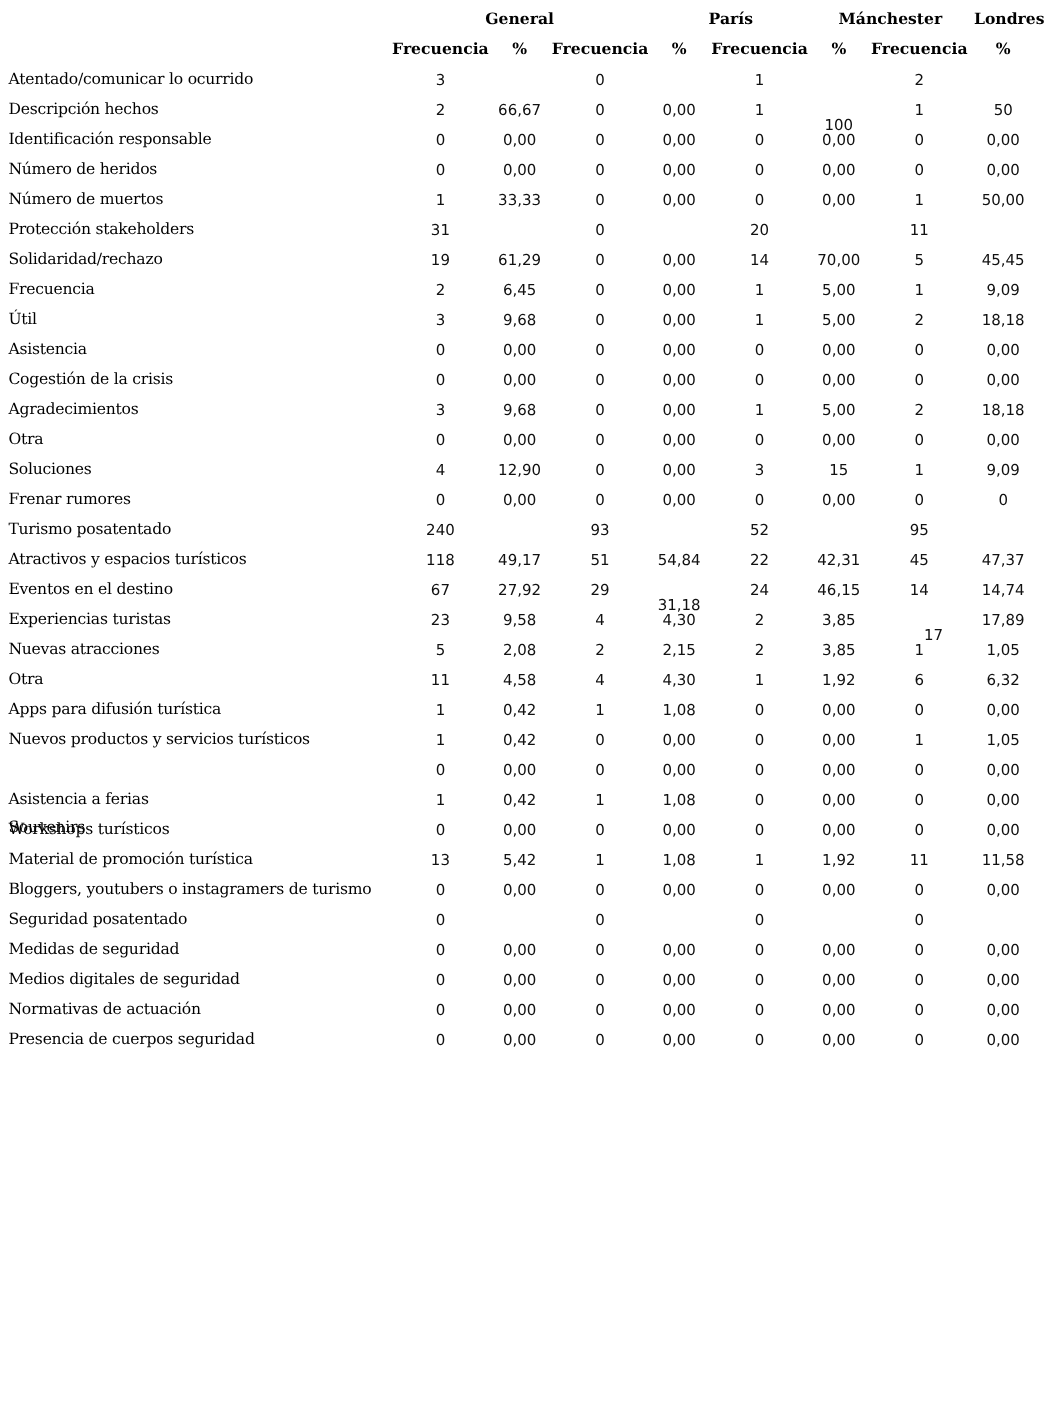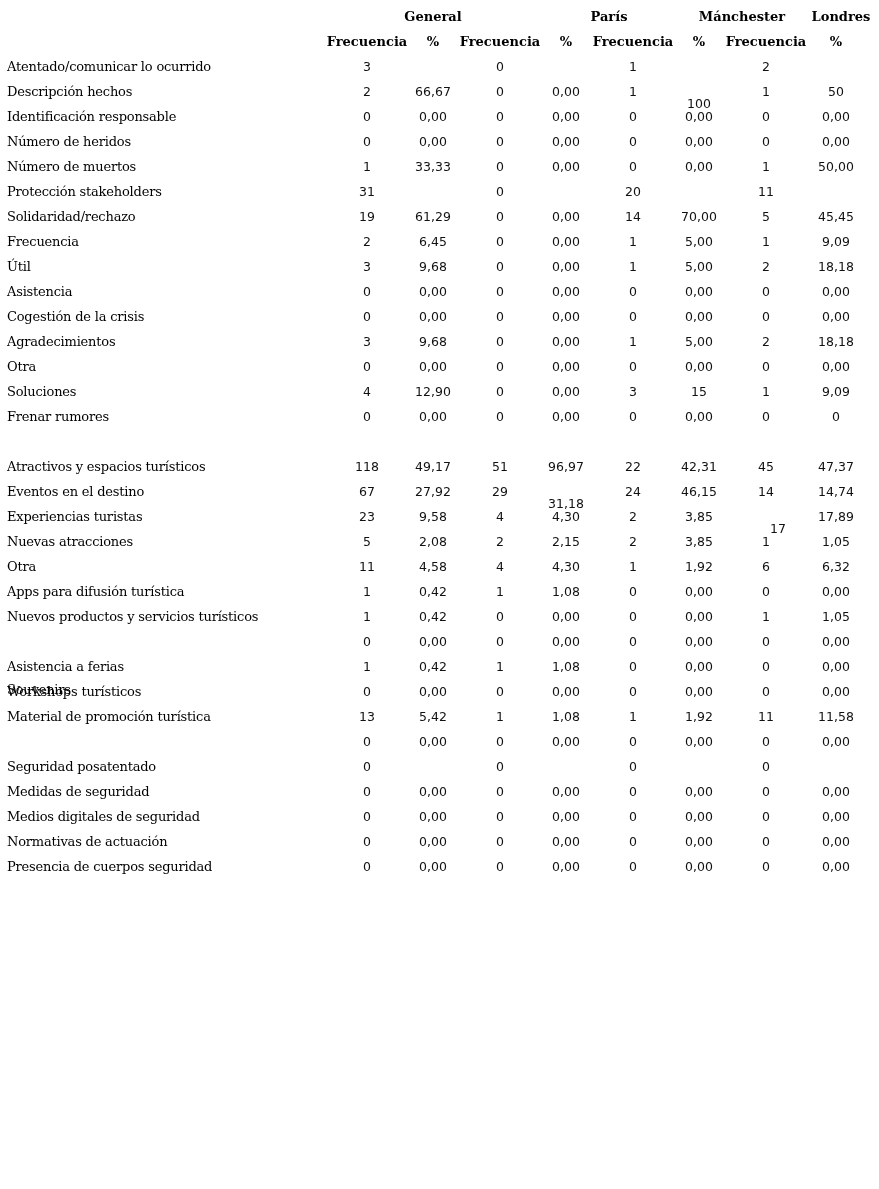--- a/index.html
+++ b/index.html
@@ -228,26 +228,37 @@
       <div class="label" style="top: 0px;">Frenar rumores</div>
       <div class="cell" style="left: 367px; top: 0px;">0</div>
       <div class="cell" style="left: 433px; top: 0px;">0,00</div>
       <div class="cell" style="left: 500px; top: 0px;">0</div>
       <div class="cell" style="left: 566px; top: 0px;">0,00</div>
       <div class="cell" style="left: 633px; top: 0px;">0</div>
       <div class="cell" style="left: 699px; top: 0px;">0,00</div>
       <div class="cell" style="left: 766px; top: 0px;">0</div>
       <div class="cell" style="left: 836px; top: 0px;">0</div>
     </div>
+    <div class="row" style="top: 434px;">
+      <div class="label" style="top: 0px;">Turismo posatentado</div>
+      <div class="cell" style="left: 367px; top: 0px;">240</div>
+      <div class="cell" style="left: 433px; top: 0px;"></div>
+      <div class="cell" style="left: 500px; top: 0px;">93</div>
+      <div class="cell" style="left: 566px; top: 0px;"></div>
+      <div class="cell" style="left: 633px; top: 0px;">52</div>
+      <div class="cell" style="left: 699px; top: 0px;"></div>
+      <div class="cell" style="left: 766px; top: 0px;">95</div>
+      <div class="cell" style="left: 836px; top: 0px;"></div>
+    </div>
     <div class="row" style="top: 459px;">
       <div class="label" style="top: 0px;">Atractivos y espacios turísticos</div>
       <div class="cell" style="left: 367px; top: 0px;">118</div>
       <div class="cell" style="left: 433px; top: 0px;">49,17</div>
       <div class="cell" style="left: 500px; top: 0px;">51</div>
-      <div class="cell" style="left: 566px; top: 0px;">96,97</div>
+      <div class="cell" style="left: 566px; top: 0px;">54,84</div>
       <div class="cell" style="left: 633px; top: 0px;">22</div>
       <div class="cell" style="left: 699px; top: 0px;">42,31</div>
       <div class="cell" style="left: 766px; top: 0px;">45</div>
       <div class="cell" style="left: 836px; top: 0px;">47,37</div>
     </div>
     <div class="row" style="top: 484px;">
       <div class="label" style="top: 0px;">Eventos en el destino</div>
       <div class="cell" style="left: 367px; top: 0px;">67</div>
       <div class="cell" style="left: 433px; top: 0px;">27,92</div>
       <div class="cell" style="left: 500px; top: 0px;">29</div>
@@ -350,20 +361,21 @@
       <div class="cell" style="left: 367px; top: 0px;">13</div>
       <div class="cell" style="left: 433px; top: 0px;">5,42</div>
       <div class="cell" style="left: 500px; top: 0px;">1</div>
       <div class="cell" style="left: 566px; top: 0px;">1,08</div>
       <div class="cell" style="left: 633px; top: 0px;">1</div>
       <div class="cell" style="left: 699px; top: 0px;">1,92</div>
       <div class="cell" style="left: 766px; top: 0px;">11</div>
       <div class="cell" style="left: 836px; top: 0px;">11,58</div>
     </div>
     <div class="row" style="top: 734px;">
+      <div class="label" style="top: 0px;">Bloggers, youtubers o instagramers de turismo</div>
       <div class="cell" style="left: 367px; top: 0px;">0</div>
       <div class="cell" style="left: 433px; top: 0px;">0,00</div>
       <div class="cell" style="left: 500px; top: 0px;">0</div>
       <div class="cell" style="left: 566px; top: 0px;">0,00</div>
       <div class="cell" style="left: 633px; top: 0px;">0</div>
       <div class="cell" style="left: 699px; top: 0px;">0,00</div>
       <div class="cell" style="left: 766px; top: 0px;">0</div>
       <div class="cell" style="left: 836px; top: 0px;">0,00</div>
     </div>
     <div class="row" style="top: 759px;">

